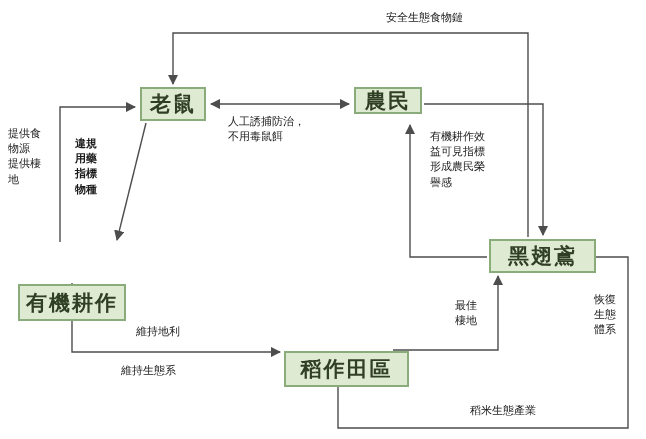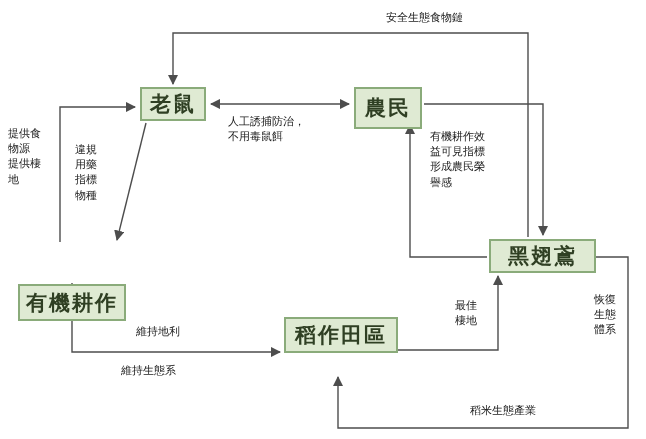--- a/index.html
+++ b/index.html
@@ -49,40 +49,40 @@
       <path d="M424,104 L543,104 L543,235" marker-end="url(#arrow)"></path>
       <path d="M487,257 L410,257 L410,125" marker-end="url(#arrow)"></path>
       <path d="M393,350 L498,350 L498,276" marker-end="url(#arrow)"></path>
       <path d="M588,257 L628,257 L628,428 L338,428 L338,377" marker-end="url(#arrow)"></path>
       <path d="M72,283 L72,352 L280,352" marker-end="url(#arrow)"></path>
     </g>
   </svg>
 
   <div class="node" style="left:140px;top:87px;width:66px;height:34px;">老鼠</div>
 
-  <div class="node" style="left:354px;top:87px;width:68px;height:42px;">農民</div>
+  <div class="node" style="left:354px;top:87px;width:68px;height:27px;">農民</div>
 
   <div class="node" style="left:18px;top:244px;width:108px;height:37px;margin-top:40px;">有機耕作</div>
 
   <div class="node" style="left:489px;top:239px;width:107px;height:34px;">黑翅鳶</div>
 
-  <div class="node" style="left:284px;top:317px;width:114px;height:36px;">稻作田區</div>
+  <div class="node" style="left:284px;top:351px;width:125px;height:36px;">稻作田區</div>
 
   <div class="edge-label" style="left:386px;top:10px;">安全生態食物鏈</div>
 
 
   <div class="edge-label" style="left:228px;top:114px;">人工誘捕防治，
 不用毒鼠餌</div>
 
   <div class="edge-label" style="left:8px;top:126px;">提供食
 物源
 提供棲
 地</div>
 
-  <div class="edge-label" style="left:75px;top:142px;">違規
+  <div class="edge-label" style="left:75px;top:136px;font-weight:bold;">違規
 用藥
 指標
 物種</div>
 
   <div class="edge-label" style="left:430px;top:129px;">有機耕作效
 益可見指標
 形成農民榮
 譽感</div>
 
 

